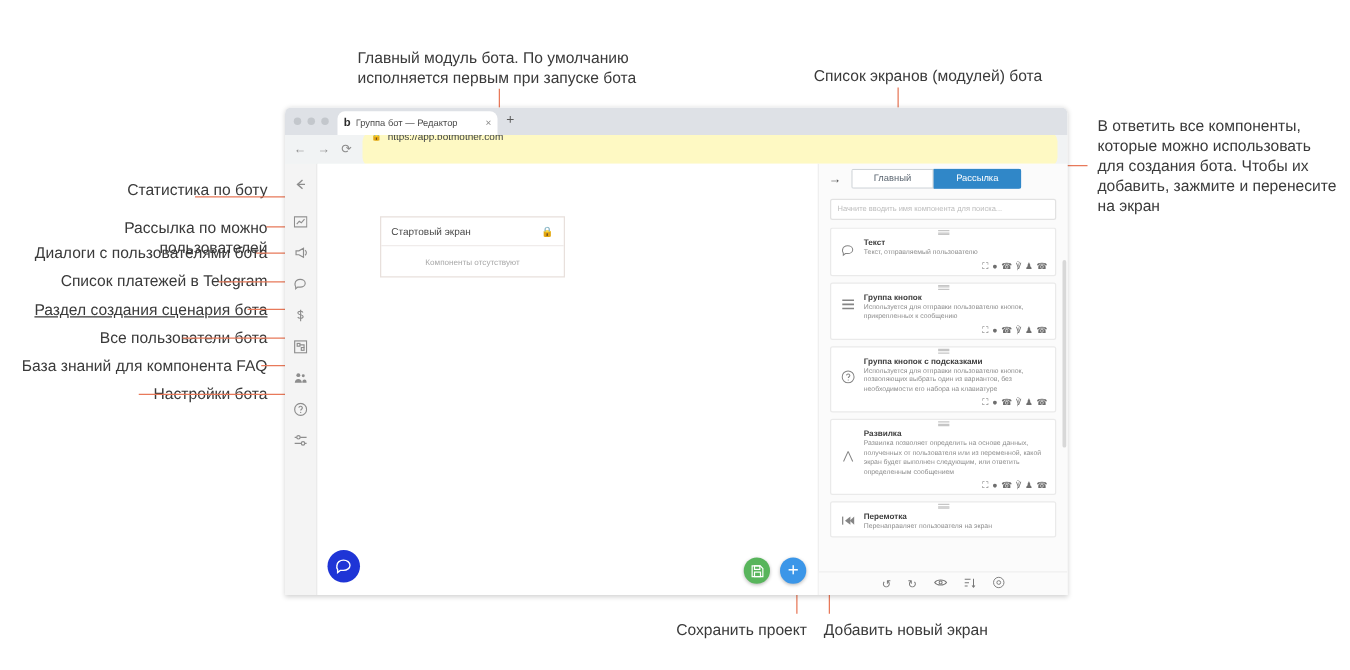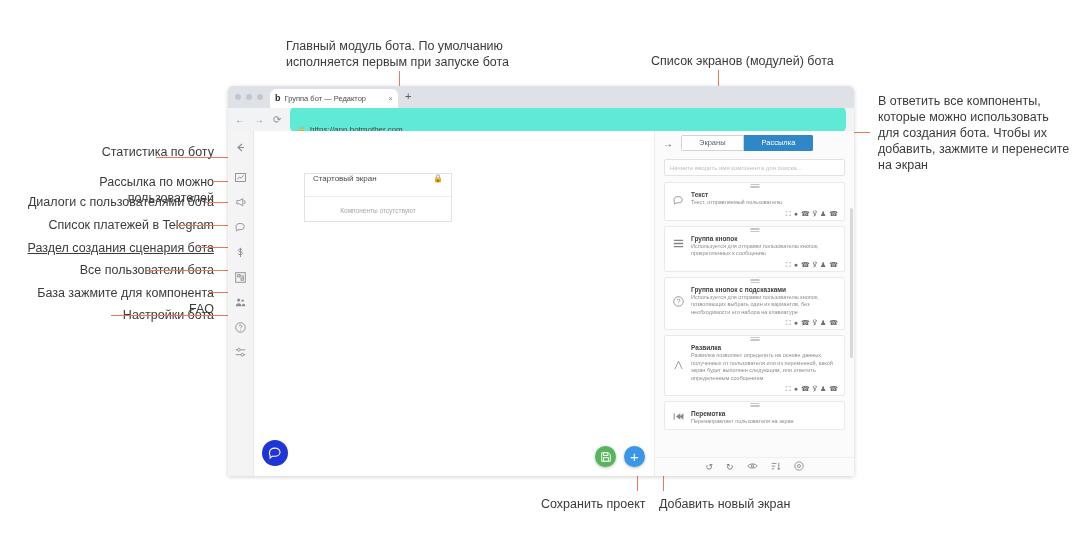--- a/index.html
+++ b/index.html
@@ -116,25 +116,25 @@
     border-bottom: 1px solid #e4e6e8;
   }
   .nav-ico {
     font-size: 10px;
     color: #8b8b8b;
     line-height: 1;
   }
   .urlbox {
     flex: 1 1 auto;
     height: 29px;
-    background: #5eead4;
+    background: #fef9c3;
     border-radius: 8px;
     margin-right: 8px;
     display: flex;
-    align-items: flex-end;
+    align-items: flex-start;
     padding: 0 7px;
     gap: 4px;
   }
   .lock-ico { font-size: 7px; color: #6b6b6b; }
   .url-text { font-size: 8px; color: #3c4043; }
 
   
   #app {
     position: absolute;
     top: 45px; left: 0; right: 0; bottom: 0;
@@ -172,20 +172,21 @@
     position: absolute;
     left: 50px; top: 42px;
     width: 148px; height: 49px;
     border: 1px solid #e8e0dc;
     background: #fff;
     box-sizing: border-box;
   }
   .card-head {
     height: 22px;
     display: flex;
+    align-items: center;
     padding: 0 8px;
     justify-content: space-between;
     border-bottom: 1px solid #f0eceb;
   }
   .card-title { font-size: 8px; color: #494949; }
   .card-lock { font-size: 8px; color: #9d9d9d; }
   .card-body {
     display: flex; align-items: center; justify-content: center;
     height: 26px;
     font-size: 6.5px;
@@ -326,21 +327,21 @@
 для создания бота. Чтобы их
 добавить, зажмите и перенесите
 на экран</div>
 
 <div class="anno anno-r" style="left:14px; top:144px; width:200px;">Статистика по боту</div>
 <div class="anno anno-r" style="left:14px; top:174px; width:200px;">Рассылка по можно пользователей</div>
 <div class="anno anno-r" style="left:14px; top:194px; width:200px;">Диалоги с пользователями бота</div>
 <div class="anno anno-r" style="left:14px; top:217px; width:200px;">Список платежей в Telegram</div>
 <div class="anno anno-r" style="left:14px; top:240px; width:200px;text-decoration:underline;">Раздел создания сценария бота</div>
 <div class="anno anno-r" style="left:14px; top:262px; width:200px;">Все пользователи бота</div>
-<div class="anno anno-r" style="left:14px; top:285px; width:200px;">База зажмите для компонента FAQ</div>
+<div class="anno anno-r" style="left:14px; top:285px; width:200px;">База знаний для компонента FAQ</div>
 <div class="anno anno-r" style="left:14px; top:307px; width:200px;">Настройки бота</div>
 
 <div class="anno" style="left:541px; top:496px;text-align:center;">Сохранить проект</div>
 <div class="anno" style="left:659px; top:496px;text-align:right;">Добавить новый экран</div>
 
 <div class="line-v" style="left:399px; top:71px; height:55px;"></div>
 
 <div class="line-v" style="left:718px; top:70px; height:56px;"></div>
 
 <div class="line-h" style="left:790px; top:132px; width:80px;"></div>
@@ -507,21 +508,21 @@
       <div class="fab" id="fab-add">
         <span>+</span>
       </div>
     </div>
 
     <div id="panel">
 
       <div class="panel-top">
         <span class="panel-arrow">→</span>
         <div class="seg">
-          <div class="seg-btn">Экраны</div>
+          <div class="seg-btn">Главный</div>
           <div class="seg-btn active">Рассылка</div>
         </div>
       </div>
 
       <div class="panel-search">
         <span>Начните вводить имя компонента для поиска...</span>
       </div>
 
       <div class="panel-list">
         <div class="panel-scrollbar"></div>

